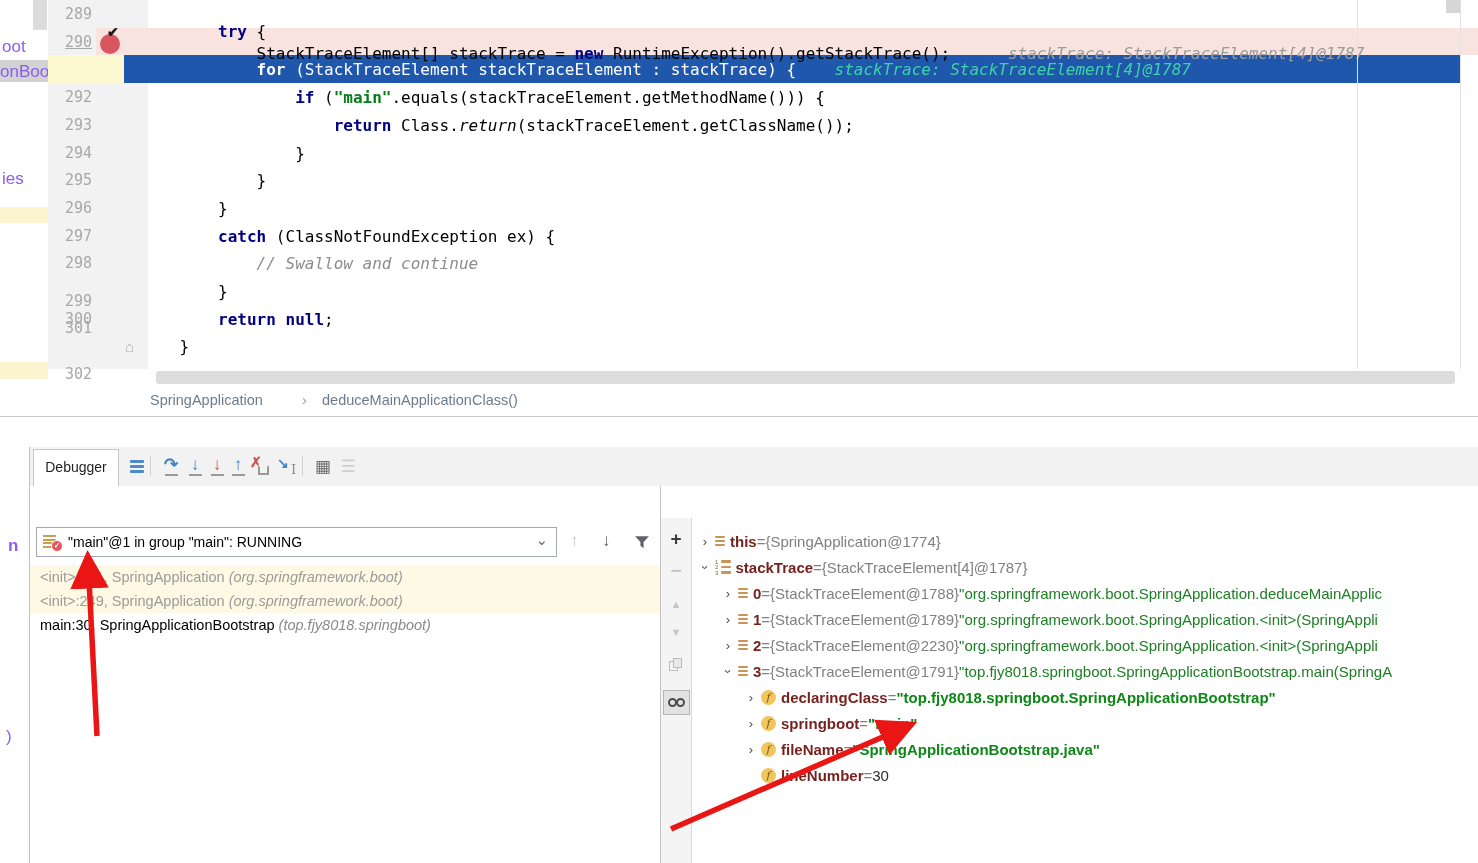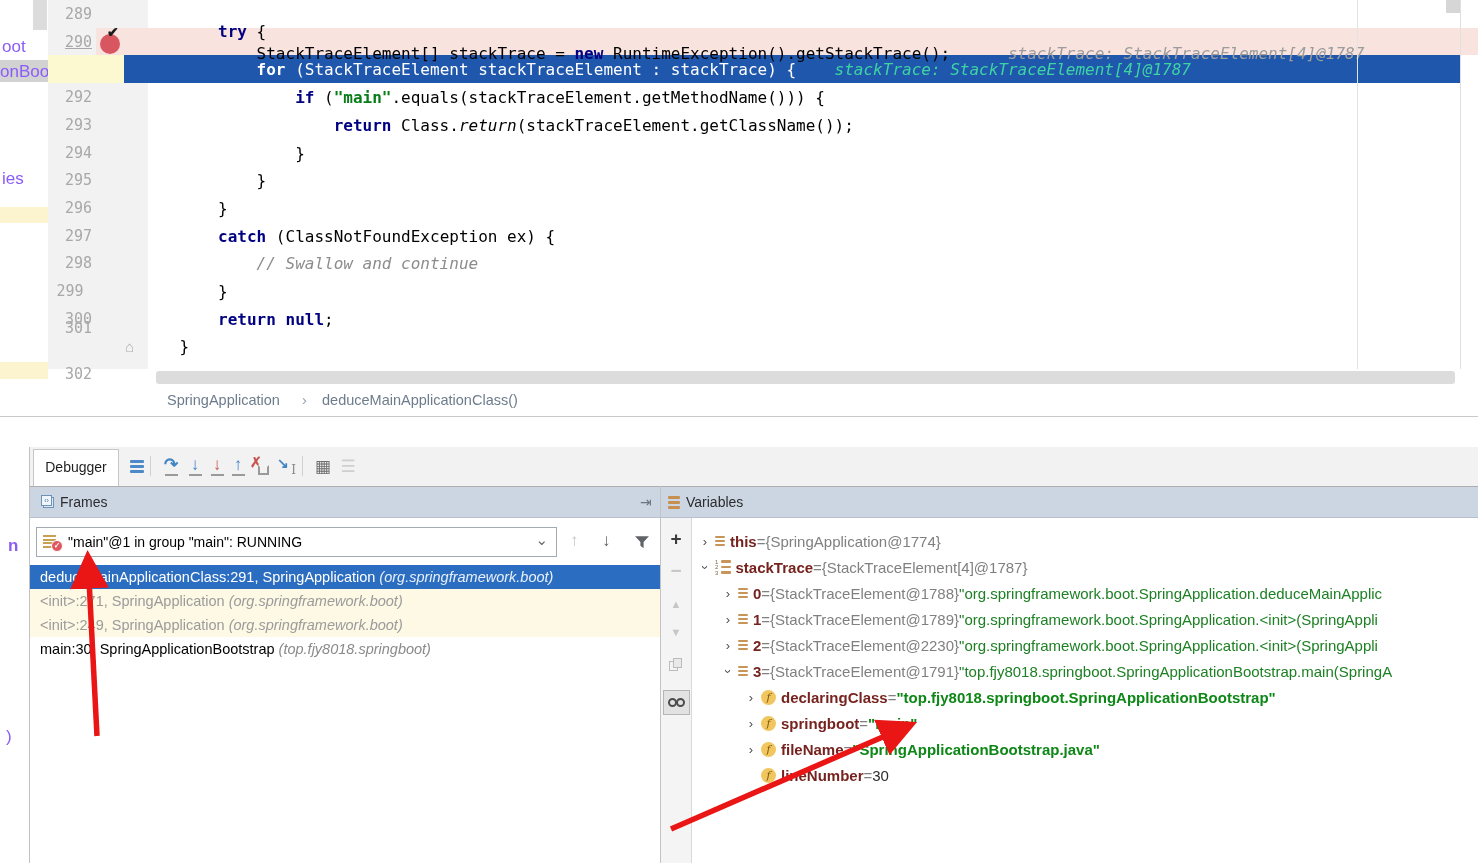--- a/index.html
+++ b/index.html
@@ -150,21 +150,21 @@
     <div class="abs" style="left:0;top:207px;width:48px;height:16px;background:#fbf4cf"></div>
     <div class="abs" style="left:0;top:362px;width:48px;height:17px;background:#fbf4cf"></div>
     <div class="sliver-txt" style="left:2px;top:37px">oot</div>
     <div class="sliver-txt" style="left:0;top:62px">onBoot</div>
     <div class="sliver-txt" style="left:2px;top:169px">ies</div>
 
     <div id="gutter"></div>
       <div class="lnum" style="top: 361.1px;">302</div>
       <div class="lnum" style="top: 315px;">301</div>
       <div class="lnum" style="top: 305.7px;">300</div>
-      <div class="lnum" style="top: 278px; text-align: center;">299</div>
+      <div class="lnum" style="top: 288px;">299</div>
       <div class="lnum" style="top: 250.3px;">298</div>
       <div class="lnum" style="top: 222.6px;">297</div>
       <div class="lnum" style="top: 194.9px;">296</div>
       <div class="lnum" style="top: 167.2px;">295</div>
       <div class="lnum" style="top: 139.5px;">294</div>
       <div class="lnum" style="top: 111.8px;">293</div>
       <div class="lnum" style="top: 84.1px;">292</div>
       <div class="lnum" style="top: 56.4px;">291</div>
       <div class="lnum" style="top: 28.7px; text-decoration: underline;">290</div>
       <div class="lnum" style="top: 1px;">289</div>
@@ -196,21 +196,21 @@
     </div>
     <div id="fold-marker">⌂</div>
 
     <div class="thin-v" style="left:1357px;top:0;height:369px"></div>
     <div class="thin-v" style="left:1460px;top:0;height:369px;background:#e0e0e0"></div>
     <div id="vthumb"></div>
     <div id="hthumb"></div>
   </div>
 
   <div id="crumbbar">
-    <span class="crumb" style="left:167px">SpringApplication</span>
+    <span class="crumb" style="left:150px">SpringApplication</span>
     <span class="crumb" style="left:302px;color:#93a2b2">›</span>
     <span class="crumb" style="left:322px">deduceMainApplicationClass()</span>
   </div>
 
 
   <div id="sliver2">
     <div class="sliver-txt" style="left:8px;top:89px;font-weight:bold">n</div>
     <div class="sliver-txt" style="left:6px;top:280px">)</div>
   </div>
 
@@ -258,34 +258,20 @@
         <div class="tb-sep" style="left: 272px;"></div>
         <div class="tbi gray" style="left: 282px;">
           <div class="g">▦</div>
         </div>
         <div class="tbi disabled" style="left: 307px;">
           <div class="g">☰</div>
         </div>
       </div>
   </div>
 
-  <div id="headersbar">
-    <div id="frames-hicon">
-        <div class="b"></div>
-        <div class="f">‹›</div>
-      </div>
-    <div class="hdr-label" style="left:30px">Frames</div>
-    <div id="pin-icon" style="left:610px">⇥</div>
-    <div class="bars-tan" style="position:absolute;left:638px;top:9px">
-        <div></div>
-        <div></div>
-        <div></div>
-      </div>
-    <div class="hdr-label" style="left:656px">Variables</div>
-  </div>
   <div id="panel-divider"></div>
 
   <div id="thread-combo">
     <div id="thread-icon">
       <div class="tb" style="top:0"></div>
         <div class="tb" style="top:3.5px"></div>
         <div class="tb" style="top:7px"></div>
         <div class="tb" style="top:10.5px"></div>
       <div class="badge">✓</div>
     </div>
@@ -293,21 +279,20 @@
     <div id="combo-chevron">⌄</div>
   </div>
   <div class="fnav" style="left:570px;color:#c6c6c6">↑</div>
   <div class="fnav" style="left:602px;color:#5d5d5d">↓</div>
   <div class="fnav" style="left:634px;top:534px">
     <svg width="16" height="16" viewBox="0 0 15 15">
         <path d="M1 2 h13 l-5 5.5 v5.8 l-3 -2.2 v-3.6 z" fill="#5f6368"></path>
       </svg>
   </div>
   <div id="frame-rows">
-      <div class="frame-row selected"><span>deduceMainApplicationClass:291, SpringApplication </span><span class="pkg">(org.springframework.boot)</span></div>
       <div class="frame-row history"><span>&lt;init&gt;:271, SpringApplication </span><span class="pkg">(org.springframework.boot)</span></div>
       <div class="frame-row history"><span>&lt;init&gt;:249, SpringApplication </span><span class="pkg">(org.springframework.boot)</span></div>
       <div class="frame-row normal"><span>main:30, SpringApplicationBootstrap </span><span class="pkg">(top.fjy8018.springboot)</span></div>
     </div>
 
   <div id="watch-strip">
       <div class="wicon" style="top: 10px; font-size: 19px; color: rgb(60, 60, 60); font-weight: bold;">+</div>
       <div class="wicon" style="top: 42px; font-size: 19px; color: rgb(198, 198, 198); font-weight: bold;">−</div>
       <div class="wicon" style="top: 80px; font-size: 11px; color: rgb(198, 198, 198); font-weight: bold;">▲</div>
       <div class="wicon" style="top: 108px; font-size: 11px; color: rgb(198, 198, 198); font-weight: bold;">▼</div>

